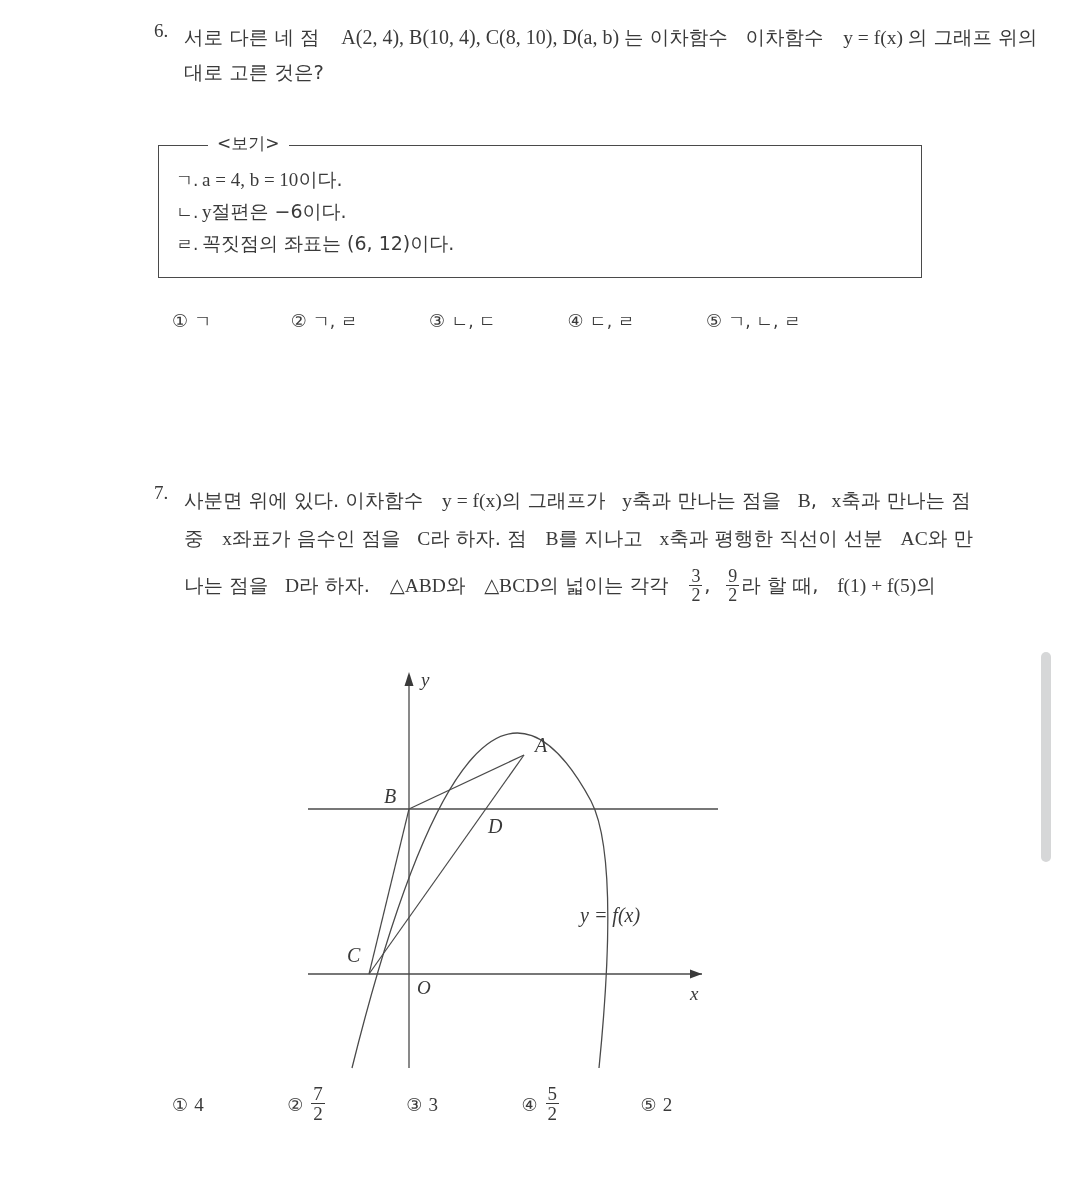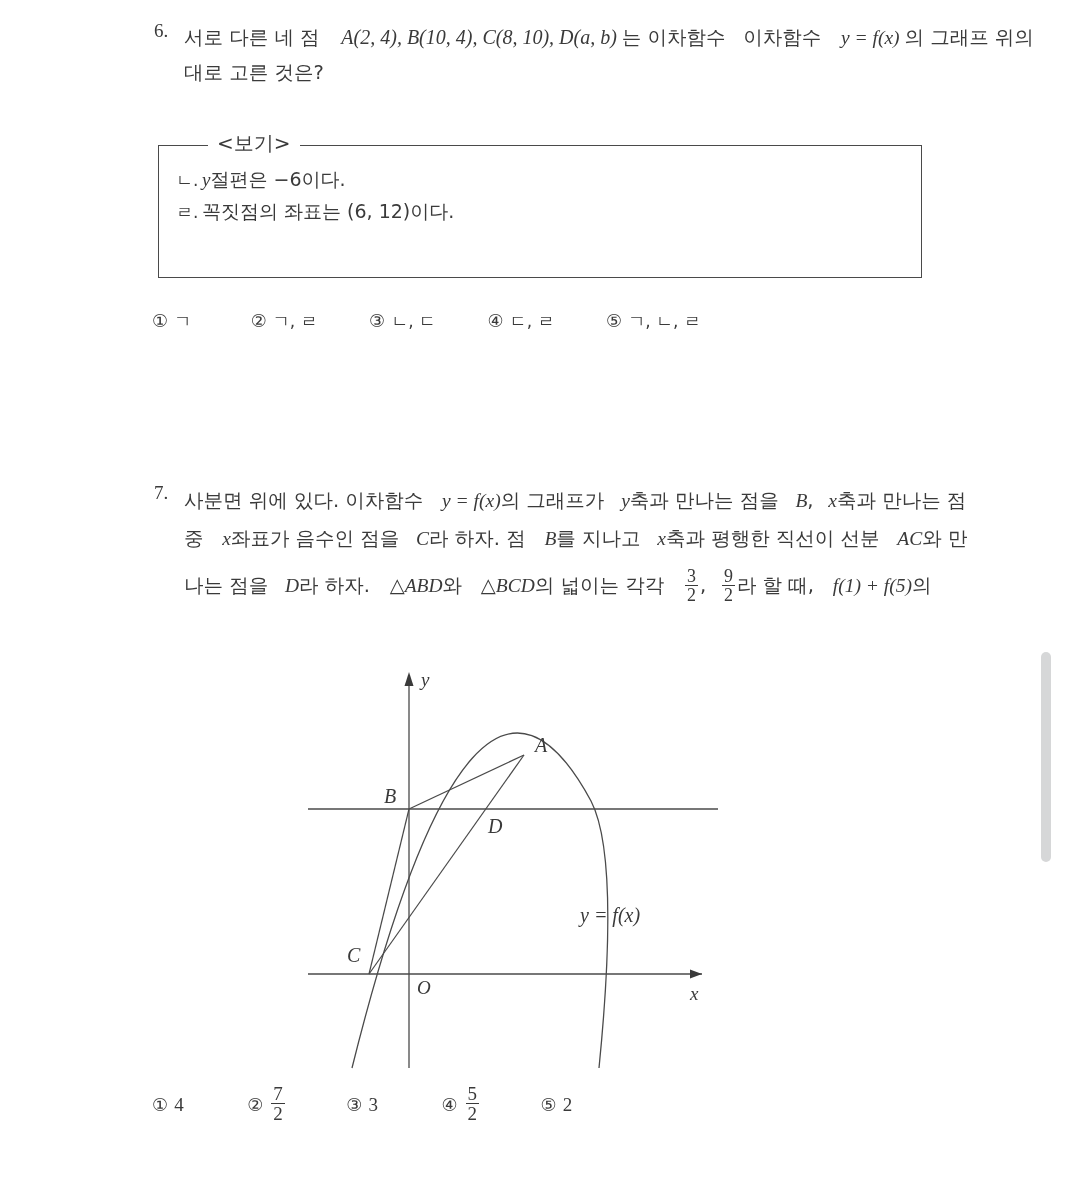--- a/index.html
+++ b/index.html
@@ -17,21 +17,21 @@
   }
 
   .page {
     position: absolute;
     left: 0; top: 0;
     width: 1080px;
     height: 1182px;
   }
 
   
-  .mi { font-style: italic; font-family: "Liberation Serif", "DejaVu Serif", serif; }
+  .mi { font-family: "Liberation Serif", "DejaVu Serif", serif; }
   .mn { font-style: normal; font-family: "Liberation Serif", "DejaVu Serif", serif; }
   .math { font-family: "Liberation Serif", "DejaVu Serif", serif; white-space: nowrap; }
   .ko { font-family: "DejaVu Sans", "Liberation Sans", sans-serif; margin-top: 8px; }
 
   .overline { border-top: 1.3px solid #3a3a3a; padding-top: 0px; }
 
   
   .frac {
     display: inline-block;
     vertical-align: -0.52em;
@@ -85,21 +85,21 @@
     height: 100%;
     border: 1.6px solid #4a4a4a;
     box-sizing: border-box;
   }
   .bogi-label {
     position: absolute;
     left: 50px;
     top: -13px;
     background: #ffffff;
     padding: 0 9px;
-    font-size: 20px;
+    font-size: 17px;
     font-family: "DejaVu Sans", "Liberation Sans", sans-serif;
     color: #3a3a3a;
     line-height: 22px;
   }
   .bogi-items {
     position: absolute;
     left: 18px;
     top: 19px;
     right: 12px;
   }
@@ -118,20 +118,21 @@
   
   .choices {
     position: absolute;
     left: 152px;
     font-size: 19px;
     white-space: nowrap;
   }
   .choice {
     display: inline-block;
     white-space: nowrap;
+    margin-left: 20px;
   }
   .choice .circ {
     font-family: "DejaVu Sans", "Liberation Sans", sans-serif;
     font-size: 18px;
     margin-right: 6px;
   }
   .choice .ctext {
     font-family: "DejaVu Sans", "Liberation Sans", sans-serif;
     font-size: 17px;
   }
@@ -191,20 +192,23 @@
         <span class="ko">대로 고른 것은?</span>
       </span>
     </div>
   </div>
 
   <div class="bogi-wrap">
     <div class="bogi-box"></div>
     <div class="bogi-label">&lt;보기&gt;</div>
     <div class="bogi-items">
 
+      <div class="bogi-item">
+        <span class="mark">ㄱ.</span><span class="math mi">a = 4,  b = 10</span><span class="ko">이다.</span>
+      </div>
 
       <div class="bogi-item">
         <span class="mark">ㄴ.</span><span class="math mi">y</span><span class="ko">절편은 −6이다.</span>
       </div>
 
 
       <div class="bogi-item">
         <span class="mark">ㄹ.</span><span class="ko">꼭짓점의 좌표는 (6, 12)이다.</span>
       </div>
 

